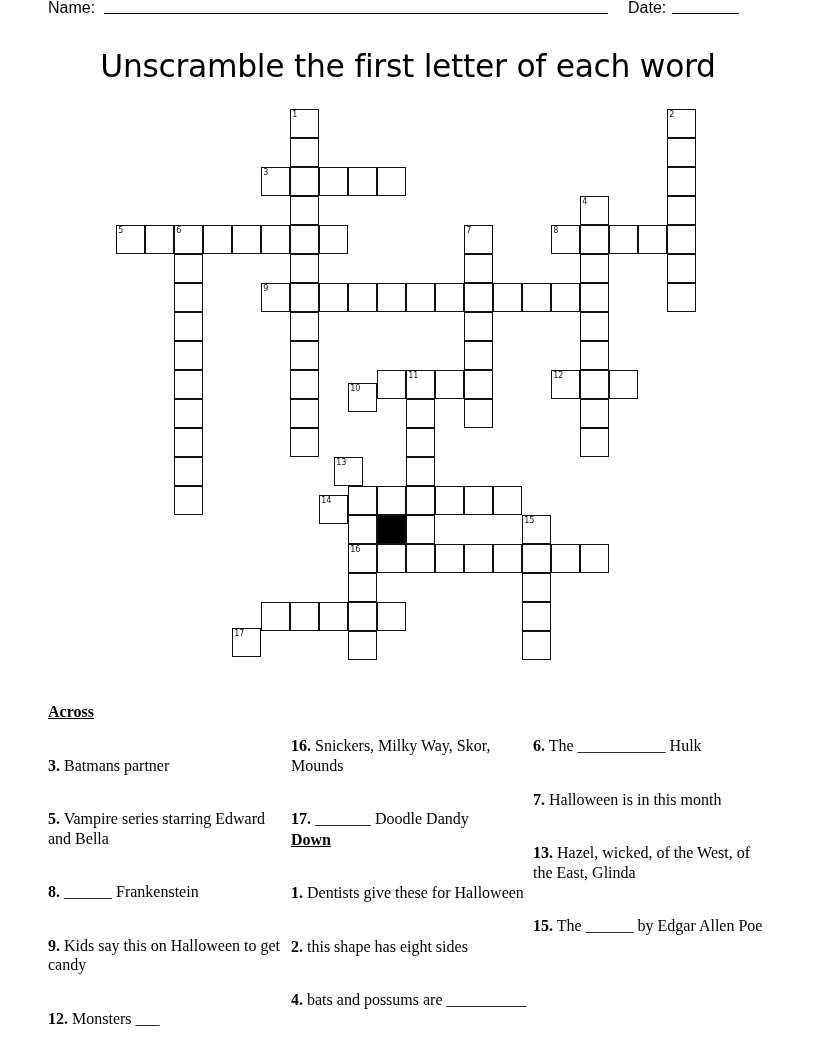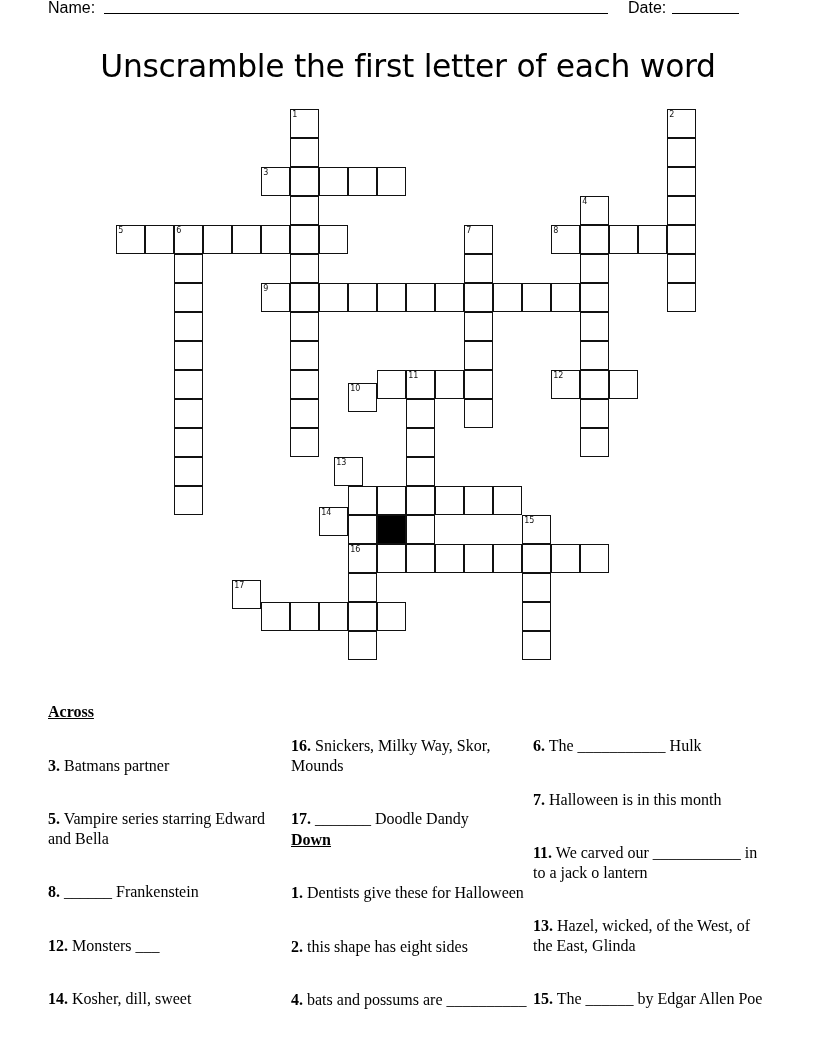--- a/index.html
+++ b/index.html
@@ -161,67 +161,67 @@
       <span class="num">13</span>
     </div>
     <div class="cell" style="left: 349px; top: 487px;"></div>
     <div class="cell" style="left: 349px; top: 516px;"></div>
     <div class="cell" style="left: 349px; top: 545px;">
       <span class="num">16</span>
     </div>
     <div class="cell" style="left: 349px; top: 574px;"></div>
     <div class="cell" style="left: 349px; top: 603px;"></div>
     <div class="cell" style="left: 349px; top: 632px;"></div>
-    <div class="cell" style="left: 320px; top: 508px;">
+    <div class="cell" style="left: 320px; top: 496px;">
       <span class="num">14</span>
     </div>
     <div class="cell" style="left: 378px; top: 487px;"></div>
     <div class="cell" style="left: 436px; top: 487px;"></div>
     <div class="cell" style="left: 465px; top: 487px;"></div>
     <div class="cell" style="left: 494px; top: 487px;"></div>
     <div class="cell" style="left: 523px; top: 516px;">
       <span class="num">15</span>
     </div>
     <div class="cell" style="left: 523px; top: 545px;"></div>
     <div class="cell" style="left: 523px; top: 574px;"></div>
     <div class="cell" style="left: 523px; top: 603px;"></div>
     <div class="cell" style="left: 523px; top: 632px;"></div>
     <div class="cell" style="left: 378px; top: 545px;"></div>
     <div class="cell" style="left: 436px; top: 545px;"></div>
     <div class="cell" style="left: 465px; top: 545px;"></div>
     <div class="cell" style="left: 494px; top: 545px;"></div>
     <div class="cell" style="left: 552px; top: 545px;"></div>
     <div class="cell" style="left: 581px; top: 545px;"></div>
-    <div class="cell" style="left: 233px; top: 581px; text-decoration: underline;">
+    <div class="cell" style="left: 233px; top: 629px; text-decoration: underline;">
       <span class="num">17</span>
     </div>
     <div class="cell" style="left: 262px; top: 603px;"></div>
     <div class="cell" style="left: 291px; top: 603px;"></div>
     <div class="cell" style="left: 320px; top: 603px;"></div>
     <div class="cell" style="left: 378px; top: 603px;"></div>
     <div class="cell black" style="left: 378px; top: 516px;"></div>
   </div>
 
 <div class="clues">
   <div class="col col1" id="col1">
     <div class="section-title">Across</div>
   <div class="clue"><span class="n">3.</span> <span>Batmans partner</span></div>
       <div class="clue"><span class="n">5.</span> <span>Vampire series starring Edward and Bella</span></div>
       <div class="clue"><span class="n">8.</span> <span>______ Frankenstein</span></div>
+      <div class="clue"><span class="n">9.</span> <span>Kids say this on Halloween to get candy</span></div>
       <div class="clue"><span class="n">12.</span> <span>Monsters ___</span></div>
       <div class="clue"><span class="n">14.</span> <span>Kosher, dill, sweet</span></div>
     </div>
   <div class="col col2" id="col2">
       <div class="clue"><span class="n">16.</span> <span>Snickers, Milky Way, Skor, Mounds</span></div>
       <div class="clue"><span class="n">17.</span> <span>_______ Doodle Dandy</span></div>
       <div class="section-title">Down</div>
       <div class="clue"><span class="n">1.</span> <span>Dentists give these for Halloween</span></div>
       <div class="clue"><span class="n">2.</span> <span>this shape has eight sides</span></div>
       <div class="clue"><span class="n">4.</span> <span>bats and possums are __________</span></div>
     </div>
   <div class="col col3" id="col3">
       <div class="clue"><span class="n">6.</span> <span>The ___________ Hulk</span></div>
       <div class="clue"><span class="n">7.</span> <span>Halloween is in this month</span></div>
-      <div class="clue"><span class="n">11.</span> <span>We carved our ___________ in to a jack o lantern</span></div>
       <div class="clue"><span class="n">13.</span> <span>Hazel, wicked, of the West, of the East, Glinda</span></div>
       <div class="clue"><span class="n">15.</span> <span>The ______ by Edgar Allen Poe</span></div>
     </div>
 </div>
 
 </body></html>

